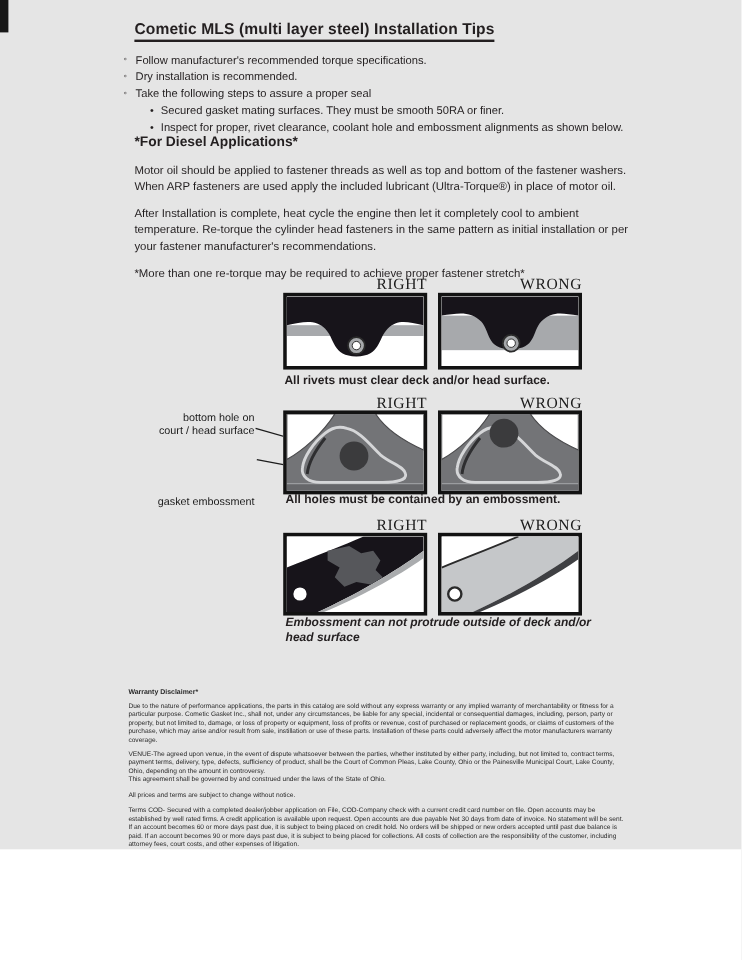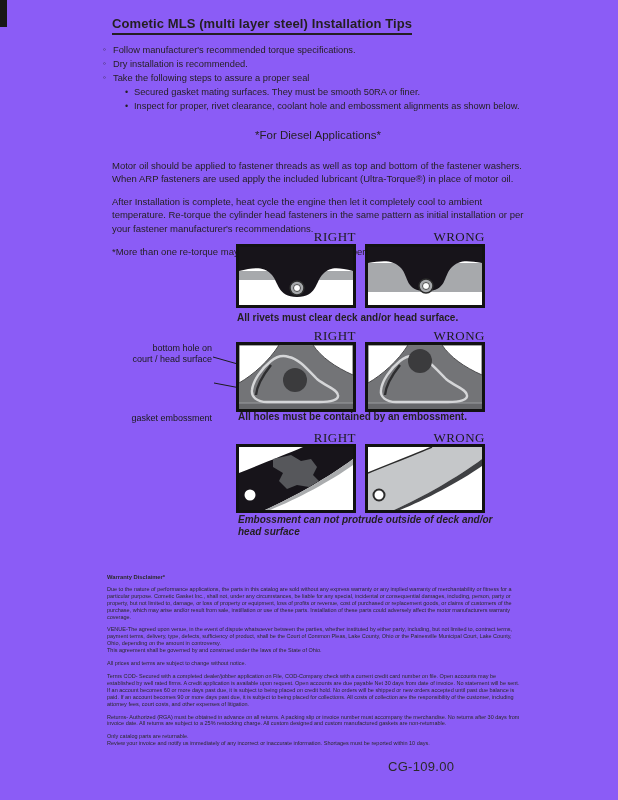--- a/index.html
+++ b/index.html
@@ -1,30 +1,30 @@
 <!DOCTYPE html>
 <html><head>
 <meta charset="utf-8">
 <style>
   html,body{margin:0;padding:0;background:#ffffff;}
-  .page{position:relative;width:618px;height:800px;background:#8b5cf6;overflow:hidden;
+  .page{position:relative;width:618px;height:708px;background:#e5e5e5;overflow:hidden;
         font-family:"Liberation Sans", sans-serif;color:#231f20;}
   .crop-mark{position:absolute;left:0;top:0;width:7px;height:27px;background:#181818;}
 
   .title{position:absolute;left:112px;top:16px;font-size:13px;font-weight:bold;
          letter-spacing:.1px;border-bottom:2px solid #231f20;padding-bottom:2px;display:inline-block;}
 
   .tips{position:absolute;left:103px;top:43px;width:440px;font-size:9.3px;line-height:14px;}
   .tip-row{display:flex;}
   .tip-row .m1{width:10px;font-size:8px;line-height:14px;}
   .tips-sub{margin-left:22px;}
   .tips-sub .tip-row .m1{width:9px;font-size:9px;}
 
   .diesel{position:absolute;left:112px;top:113px;width:412px;font-size:9.5px;line-height:13.6px;}
-  .diesel h2{margin:16px;font-size:11.5px;font-weight:normal;text-align:center;}
+  .diesel h2{margin:0;font-size:11.5px;font-weight:bold;}
   .diesel p{margin:9px 0 0 0;}
 
   .dlabel{position:absolute;width:120px;text-align:right;font-size:13px;letter-spacing:.5px;color:#1b1b1b;font-family:Liberation Serif, serif;}
   .dbox{position:absolute;border:3px solid #121212;background:#fff;}
   .dbox svg{display:block;}
   .dcap{position:absolute;font-size:10px;font-weight:bold;line-height:11.5px;}
   .callout{position:absolute;width:102px;text-align:right;font-size:9px;line-height:11px;color:#1b1b1b;}
   .leaders{position:absolute;left:110px;top:336px;}
 
   .legal{position:absolute;left:107px;top:574px;width:413px;font-size:5.5px;line-height:6.9px;color:#2a2a2a;}

